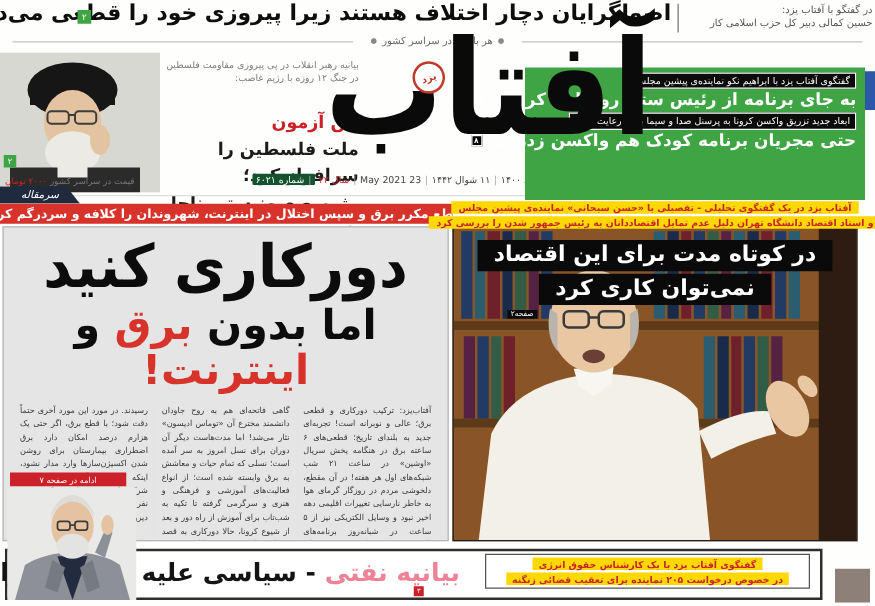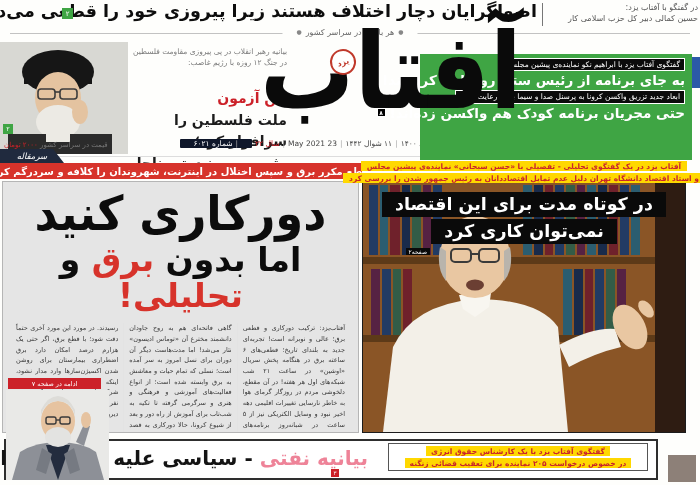--- a/index.html
+++ b/index.html
@@ -41,21 +41,21 @@
          box-sizing:border-box;padding:4px 7px 2px;display:flex;flex-direction:column;align-items:flex-start;}
   .gchip{background:#0b0b0b;color:#fff;border:1px solid #fff;font-size:7.5px;padding:0 4px;line-height:1.5;white-space:nowrap;}
   .ghead{color:#fff;font-size:13.5px;font-weight:900;margin:1px 0 2px;display:flex;align-items:center;gap:4px;white-space:nowrap;}
   .gbadge{width:9px;height:9px;background:#000;font-size:6px;border:1px solid #fff;flex:none;}
   .bluebar{position:absolute;top:57px;right:0;width:10px;height:31px;background:#2b59a8;}
 
   
   .dateline{position:absolute;top:139px;right:233px;font-size:7.5px;color:#444;white-space:nowrap;
             display:flex;align-items:center;gap:3px;}
   .dateline > span:not(:first-child)::before{content:"|";color:#aaa;margin-left:3px;}
-  .chip-red{background:#0f172a;color:#fff;padding:0 14px;border-radius:1px;}
+  .chip-red{background:#14532d;color:#fff;padding:0 3px;border-radius:1px;}
   .price{position:absolute;top:141px;left:4px;font-size:7px;color:#777;white-space:nowrap;}
   .rule2{position:absolute;top:156px;left:0;width:692px;border-top:1px solid #ddd;}
 
   
   .edtab{position:absolute;top:149px;left:0;width:64px;height:14px;background:#202a3e;color:#fff;font-size:8.5px;
          display:flex;align-items:center;justify-content:center;clip-path:polygon(0 0,calc(100% - 11px) 0,100% 100%,0 100%);font-style:italic;}
   .redstrip{position:absolute;top:163px;left:0;width:362px;height:16px;background:#d7332b;color:#fff;
             font-size:10px;font-weight:bold;display:flex;align-items:center;justify-content:center;white-space:nowrap;}
 
   
@@ -169,21 +169,21 @@
     <span>قیمت در سراسر کشور</span>
     <span class="red-txt">۲۰۰۰ تومان</span>
   </div>
   <div class="rule2"></div>
 
   <div class="edtab">سرمقاله</div>
   <div class="redstrip">قطع مکرر برق و سپس اختلال در اینترنت، شهروندان را کلافه و سردرگم کرد</div>
 
   <div class="artbox">
     <div class="t1">دورکاری کنید</div>
-    <div class="t2"><span>اما بدون </span><span class="red2">برق</span><span> و </span><span class="red2">تحلیلی!</span></div>
+    <div class="t2"><span>اما بدون </span><span class="red2">برق</span><span> و </span><span class="red2">اینترنت!</span></div>
     <div class="cols">
       <div class="col">آفتاب‌یزد: ترکیب دورکاری و قطعی برق؛ عالی و نوبرانه است! تجربه‌ای جدید به بلندای تاریخ؛ قطعی‌های ۶ ساعته برق در هنگامه پخش سریال «اوشین» در ساعت ۲۱ شب شبکه‌های اول هر هفته! در آن مقطع، دلخوشی مردم در روزگار گرمای هوا به خاطر نارسایی تغییرات اقلیمی دهه اخیر نبود و وسایل الکتریکی نیز از ۵ ساعت در شبانه‌روز برنامه‌های تلویزیونِ شبکه یک و دو سیمای جمهوری اسلامی بیشتر نبود؛ برق تنها نعمتی بود که به روشن شدن چراغ‌ها با ادای صلوات از خداوند متعال همراهی می‌طلبید.</div>
       <div class="col">گاهی فاتحه‌ای هم به روح جاودان دانشمند مخترع آن «توماس ادیسون» نثار می‌شد! اما مدت‌هاست دیگر آن دوران برای نسل امروز به سر آمده است؛ نسلی که تمام حیات و معاشش به برق وابسته شده است؛ از انواع فعالیت‌های آموزشی و فرهنگی و هنری و سرگرمی گرفته تا تکیه به شب‌تاب برای آموزش از راه دور و بعد از شیوع کرونا، حالا دورکاری به قصد حفظ سلامتی در مقابل ویروس مرگبار کووید ۱۹!</div>
       <div class="col">رسیدند. در مورد این مورد آخری حتماً دقت شود؛ با قطع برق، اگر حتی یک هزارم درصد امکان دارد برق اضطراری بیمارستان برای روشن شدن اکسیژن‌سازها وارد مدار نشود، اینکه دیگر در آسانسور ادارات و شرکت‌ها و مجتمع‌های مسکونی چند نفر بمانند دیگر بماند؛ آری این حکایت دیروز و امروز مردمان ماست.</div>
     </div>
   </div>
   <div class="contband">ادامه در صفحه ۷</div>
 
   <div class="mainphoto">
     <svg width="322" height="255" viewBox="0 0 322 255">

